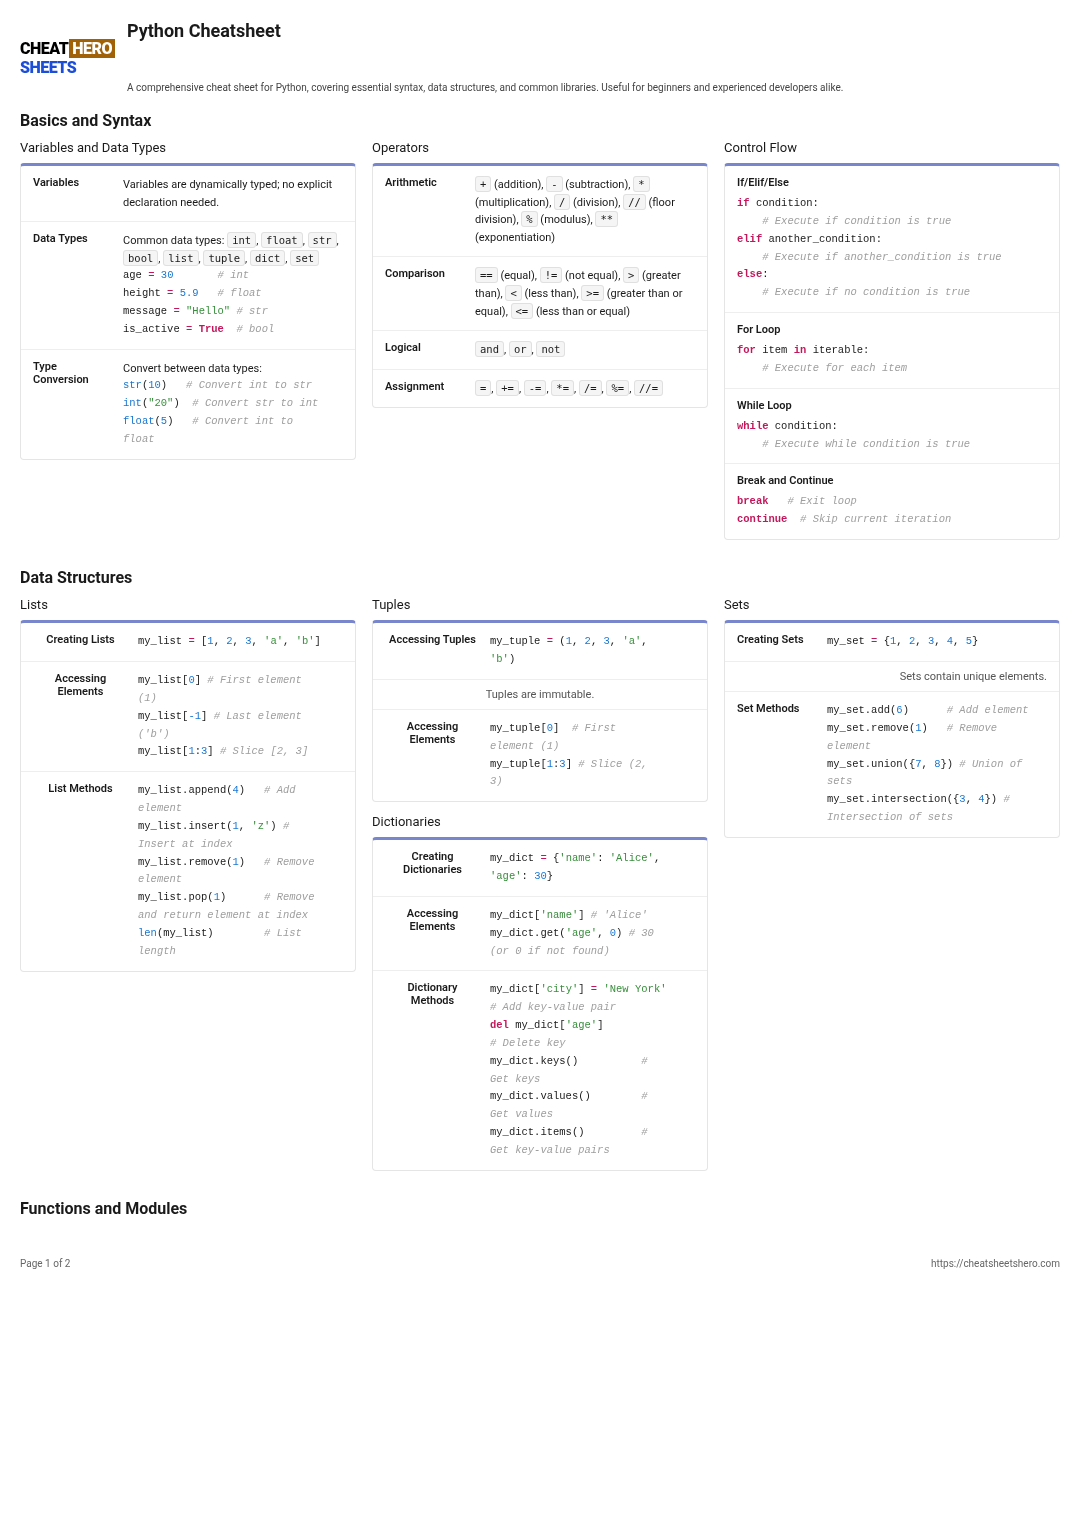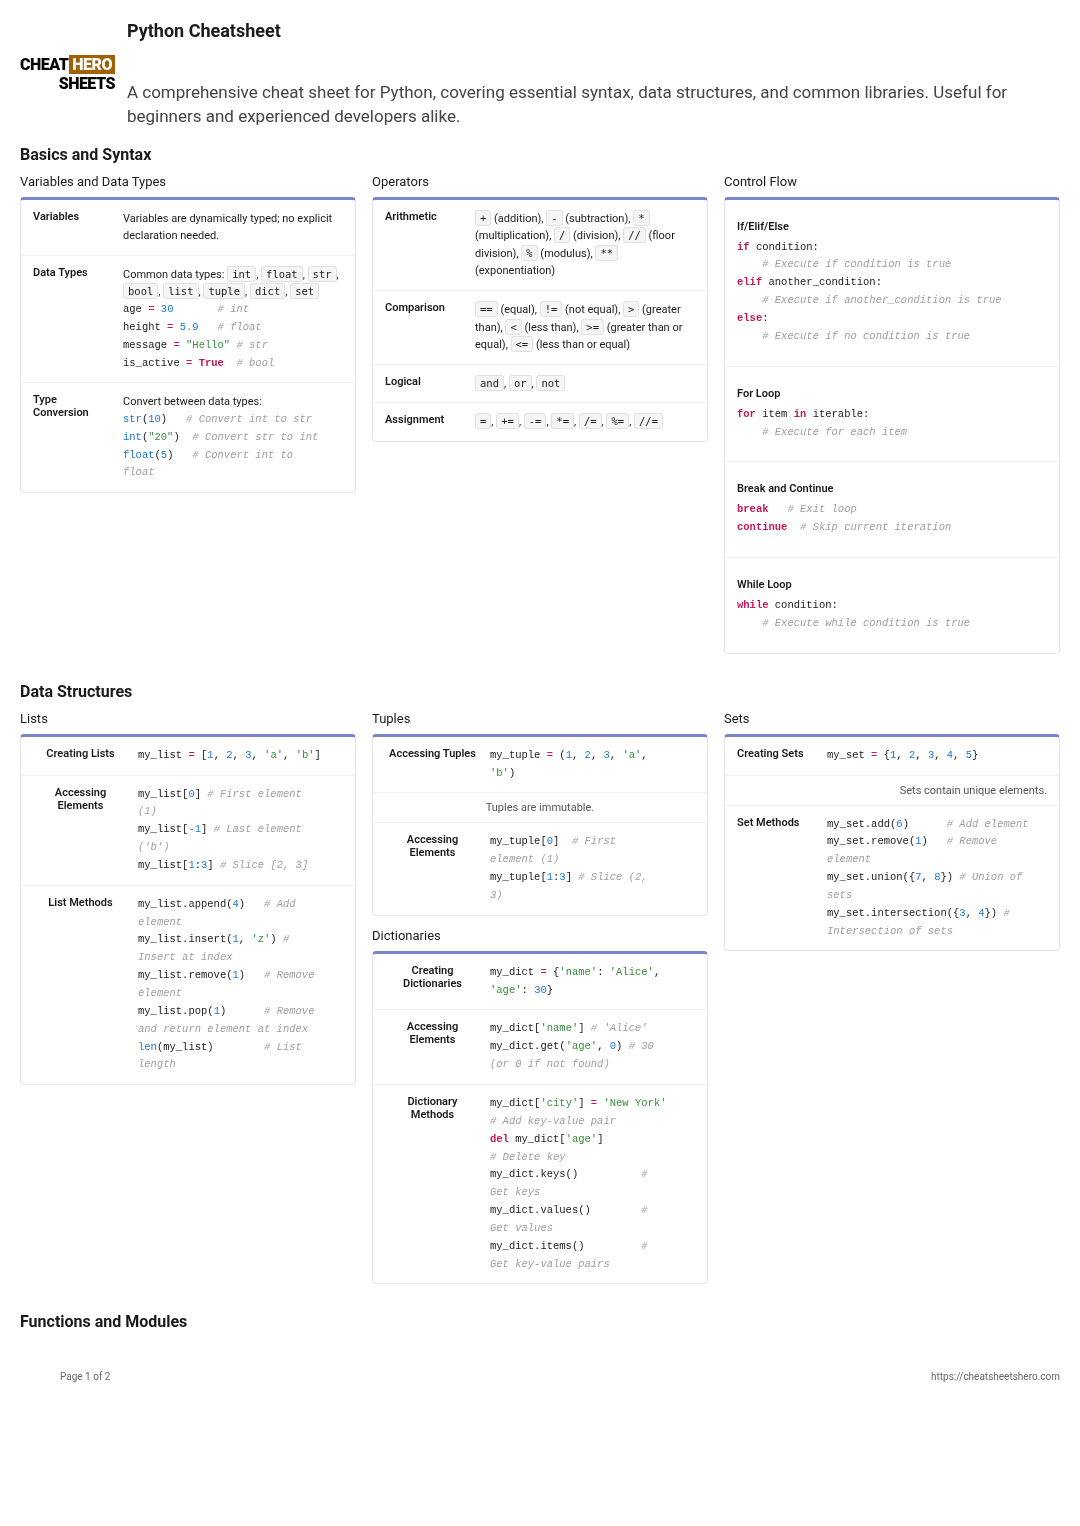--- a/index.html
+++ b/index.html
@@ -1,45 +1,45 @@
 <!DOCTYPE html>
 <html><head>
 <meta charset="utf-8">
 <style>
 * { margin: 0; padding: 0; box-sizing: border-box; }
 body { font-family: -apple-system, BlinkMacSystemFont, "Segoe UI", Roboto, sans-serif; font-size: 12px; color: #1a1a1a; background: #fff; padding: 20px; width: 1080px; }
 .header { display: flex; gap: 12px; margin-bottom: 16px; }
 .logo { display: flex; align-items: center; font-weight: 900; font-size: 16px; letter-spacing: -0.5px; }
 .logo-cheat { color: #000; }
 .logo-hero { background: #a16207; color: #fff; padding: 0 3px; margin-left: 1px; }
-.logo-sheets { color: #000000; text-align: right; }
+.logo-sheets { color: #1d4ed8; }
 .header-text h1 { font-size: 18px; font-weight: 700; margin-bottom: 2px; }
-.header-text p { font-size: 17px; color: #444; line-height: 1.4; margin-top: 40px; }
+.header-text p { font-size: 10px; color: #444; line-height: 1.4; margin-top: 40px; }
 h2 { font-size: 16px; font-weight: 700; margin: 16px 0 10px; }
 h3 { font-size: 13px; font-weight: 400; margin-bottom: 8px; }
 .cols { display: grid; grid-template-columns: 1fr 1fr 1fr; gap: 16px; align-items: start; }
 .card { border: 1px solid #e5e5e5; border-top: 3px solid #7986cb; border-radius: 4px; margin-bottom: 12px; }
 .row { display: flex; border-bottom: 1px solid #eee; padding: 10px 12px; gap: 10px; }
 .row:last-child { border-bottom: none; }
 .row-label { font-weight: 600; font-size: 11px; flex: 0 0 80px; }
 .row-label.wide { flex: 0 0 95px; text-align: center; }
 .row-content { flex: 1; font-size: 11px; line-height: 1.6; }
-.block { padding: 20px 12px; border-bottom: 1px solid #eee; }
+.block { padding: 10px 12px; border-bottom: 1px solid #eee; }
 .block:last-child { border-bottom: none; }
 .block-title { font-weight: 600; font-size: 11px; margin-bottom: 6px; }
 .inline-code { background: #f5f5f5; border: 1px solid #e0e0e0; border-radius: 3px; padding: 1px 4px; font-family: "SF Mono", Monaco, Consolas, monospace; font-size: 10.5px; white-space: nowrap; }
 .codeblock { font-family: Liberation Mono, monospace; font-size: 10.5px; line-height: 1.7; white-space: pre; }
 .kw { color: #c2185b; font-weight: 600; }
 .str { color: #388e3c; }
 .num { color: #1976d2; }
 .fn { color: #1976d2; }
 .cmt { color: #9e9e9e; font-style: italic; }
 .op { color: #c2185b; }
 .note { font-size: 11px; color: #555; text-align: center; padding: 8px 12px; border-bottom: 1px solid #eee; }
-.footer { display: flex; justify-content: space-between; margin-top: 40px; font-size: 10px; color: #666; margin-left: 40px; }
+.footer { display: flex; justify-content: space-between; margin-top: 40px; font-size: 10px; color: #666; }
 .footer a { color: #666; }
 </style>
 </head>
 <body>
 
 <div class="header">
   <div class="logo">
     <div>
       <div><span class="logo-cheat">CHEAT</span><span class="logo-hero">HERO</span></div>
       <div class="logo-sheets">SHEETS</div>
@@ -118,28 +118,28 @@
     <span class="cmt"># Execute if another_condition is true</span>
 <span class="kw">else</span>:
     <span class="cmt"># Execute if no condition is true</span></div>
       </div>
       <div class="block">
         <div class="block-title">For Loop</div>
         <div class="codeblock"><span class="kw">for</span> item <span class="kw">in</span> iterable:
     <span class="cmt"># Execute for each item</span></div>
       </div>
       <div class="block">
+        <div class="block-title">While Loop</div>
+        <div class="codeblock"><span class="kw">while</span> condition:
+    <span class="cmt"># Execute while condition is true</span></div>
+      </div>
+      <div class="block">
         <div class="block-title">Break and Continue</div>
         <div class="codeblock"><span class="kw">break</span>   <span class="cmt"># Exit loop</span>
 <span class="kw">continue</span>  <span class="cmt"># Skip current iteration</span></div>
-      </div>
-      <div class="block">
-        <div class="block-title">While Loop</div>
-        <div class="codeblock"><span class="kw">while</span> condition:
-    <span class="cmt"># Execute while condition is true</span></div>
       </div>
     </div>
   </div>
 </div>
 
 <h2>Data Structures</h2>
 <div class="cols">
   <div>
     <h3>Lists</h3>
     <div class="card">

